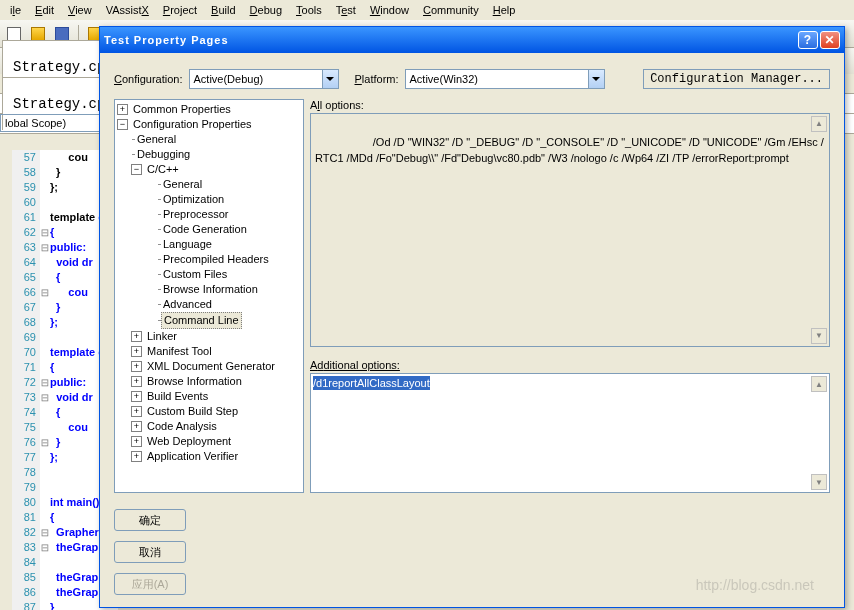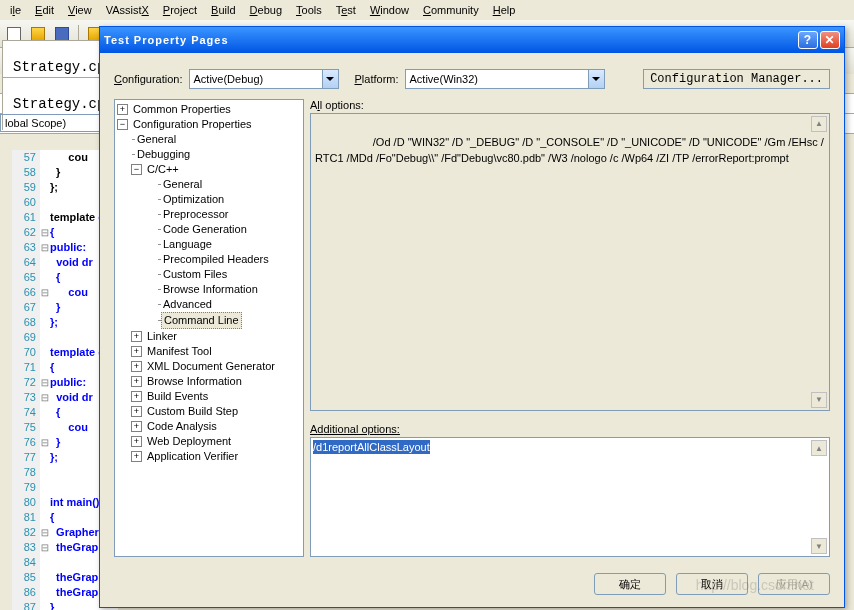--- a/index.html
+++ b/index.html
@@ -65,21 +65,21 @@
     .section-lbl { margin-bottom: 2px; }
     .section-lbl u { text-decoration: underline; }
     .all-opts { flex: 1; border: 1px solid #7f9db9; background: #ece9d8; padding: 4px; font-family: "SimSun", monospace; font-size: 12px; position: relative; white-space: pre-wrap; word-break: break-all; line-height: 16px; min-height: 0; }
     .addl-lbl { margin-top: 12px; margin-bottom: 2px; text-decoration: underline; }
     .addl-opts { height: 120px; border: 1px solid #7f9db9; background: #fff; padding: 2px; position: relative; }
     .addl-opts .sel { background: #316ac5; color: #fff; display: inline-block; line-height: 14px; }
     .scroll-arrow { position: absolute; right: 2px; width: 16px; height: 16px; background: #ece9d8; border: 1px solid #c0c0c0; display: flex; align-items: center; justify-content: center; font-size: 8px; color: #808080; }
     .sa-up { top: 2px; }
     .sa-down { bottom: 2px; }
     
-    .dialog-buttons { padding: 8px 14px 12px; display: flex; justify-content: flex-end; gap: 10px; }
+    .dialog-buttons { padding: 8px 14px 12px; display: flex; justify-content: flex-end; gap: 10px; flex-direction: column; }
     .dlg-btn { width: 72px; height: 22px; border: 1px solid #7f9db9; background: #ece9d8; border-radius: 3px; }
     .dlg-btn.disabled { color: #aca899; }
     .watermark { position: absolute; right: 30px; bottom: 14px; color: rgba(100,100,100,.25); font-size: 14px; pointer-events: none; }
   </style>
 </head>
 <body>
 
 <div class="menubar">
   <span class="menu-item">i<u>l</u>e</span>
   <span class="menu-item"><u>E</u>dit</span>

